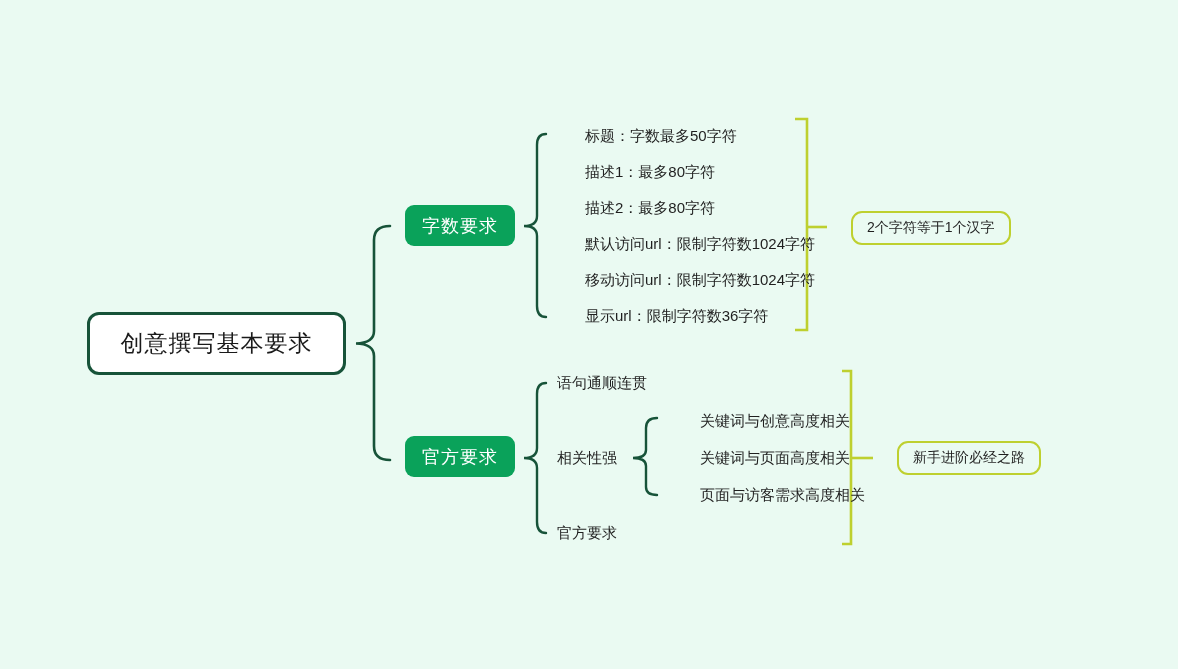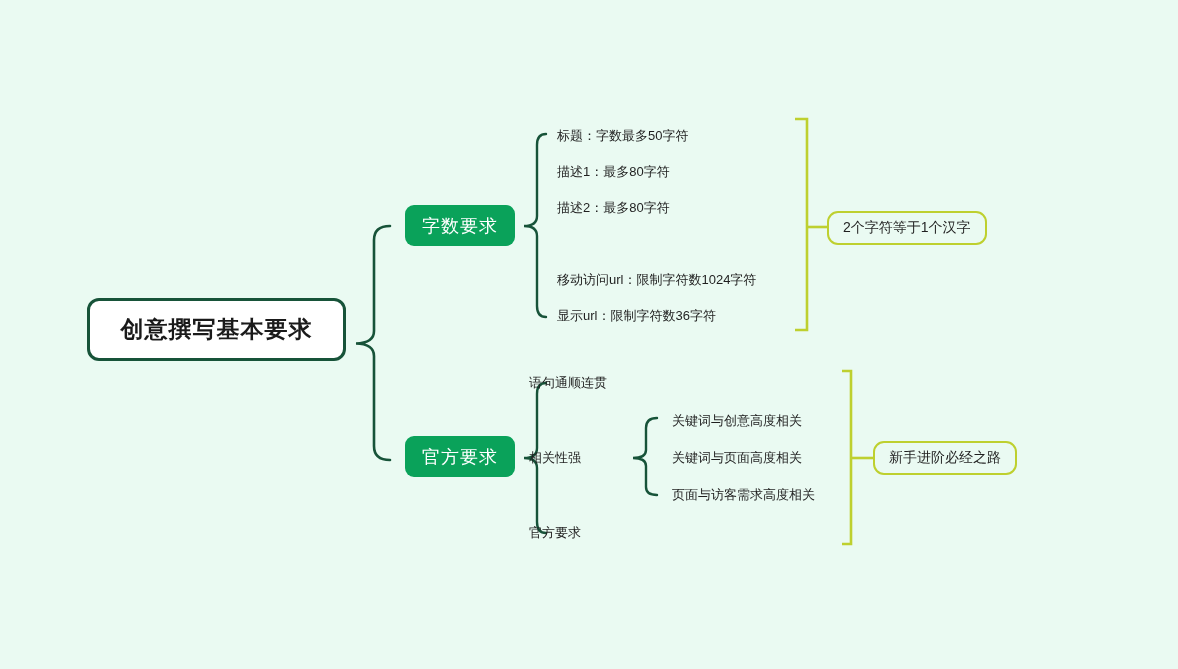--- a/index.html
+++ b/index.html
@@ -7,49 +7,49 @@
     width:1178px;height:669px;
     background:#eafaf2;
     font-family:"Liberation Sans", sans-serif;
     position:relative;
     overflow:hidden;
   }
   .canvas{position:absolute;left:0;top:0;width:1178px;height:669px;}
   svg.connectors{position:absolute;left:0;top:0;width:1178px;height:669px;pointer-events:none;}
 
   .root-node{
-    position:absolute;left:87px;top:298px;width:253px;height:57px;
+    position:absolute;left:87px;top:312px;width:253px;height:57px;
     background:#ffffff;border:3px solid #175339;border-radius:12px;
     display:flex;align-items:center;justify-content:center;
     font-size:23px;color:#1a1a1a;letter-spacing:1px;
-    box-sizing:content-box;cursor:default;font-weight:bold;
+    box-sizing:content-box;cursor:default;
   }
   .topic-node{
     position:absolute;left:405px;width:110px;height:41px;
     background:#0aa25a;border-radius:9px;
     display:flex;align-items:center;justify-content:center;
     font-size:18px;color:#ffffff;letter-spacing:1px;
   }
   .topic-1{top:205px;}
   .topic-2{top:436px;}
 
   .leaf{
     position:absolute;height:20px;line-height:20px;
-    font-size:13px;color:#1f1f1f;white-space:nowrap;
+    font-size:15px;color:#1f1f1f;white-space:nowrap;margin-left:28px;
   }
   .g1{left:557px;}
   .g2{left:529px;}
   .g2sub{left:672px;}
 
   .callout{
     position:absolute;height:30px;
     border:2px solid #bed02f;border-radius:11px;
     display:flex;align-items:center;justify-content:center;
     font-size:14px;color:#1f1f1f;white-space:nowrap;
-    padding:0 14px;background:transparent;
+    padding:0 14px;background:transparent;margin-left:24px;
   }
   .callout-1{left:827px;top:211px;min-width:127px;}
   .callout-2{left:873px;top:441px;min-width:112px;}
 </style>
 </head>
 <body>
 
 <div class="canvas">
 
   <svg class="connectors" viewBox="0 0 1178 669" xmlns="http://www.w3.org/2000/svg">
@@ -65,20 +65,21 @@
     <path d="M851,458 L873,458" fill="none" stroke="#bed02f" stroke-width="2.6" stroke-linecap="butt"></path>
   </svg>
 
   <div class="root-node">创意撰写基本要求</div>
 
   <div class="topic-node topic-1">字数要求</div>
 
   <div class="leaf g1" style="top:126px;">标题：字数最多50字符</div>
   <div class="leaf g1" style="top:162px;">描述1：最多80字符</div>
   <div class="leaf g1" style="top:198px;">描述2：最多80字符</div>
+  <div class="leaf g1" style="top:234px;">默认访问url：限制字符数1024字符</div>
   <div class="leaf g1" style="top:270px;">移动访问url：限制字符数1024字符</div>
   <div class="leaf g1" style="top:306px;">显示url：限制字符数36字符</div>
 
   <div class="callout callout-1">2个字符等于1个汉字</div>
 
   <div class="topic-node topic-2">官方要求</div>
 
   <div class="leaf g2" style="top:373px;">语句通顺连贯</div>
   <div class="leaf g2" style="top:448px;">相关性强</div>
   <div class="leaf g2" style="top:523px;">官方要求</div>

